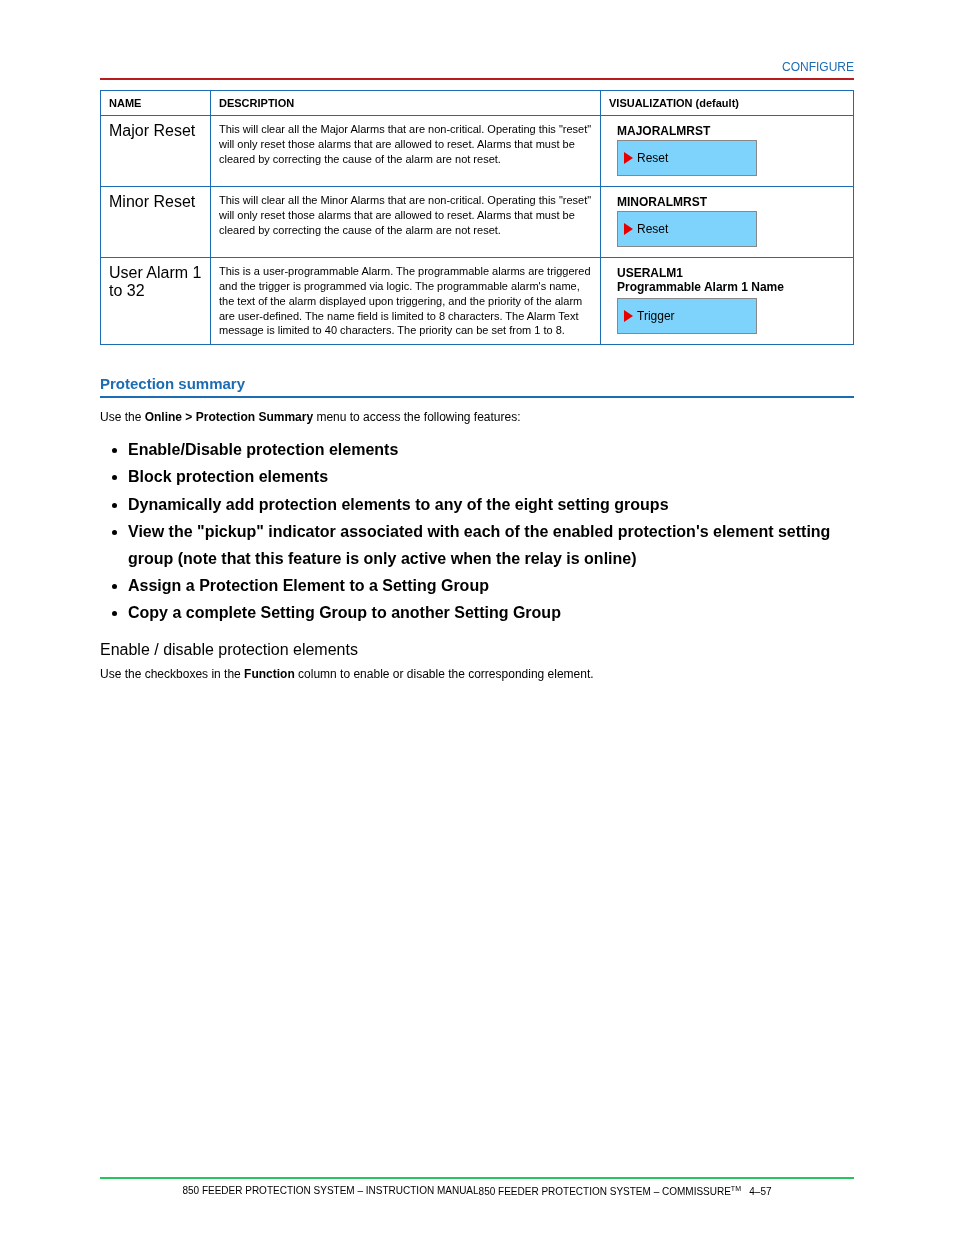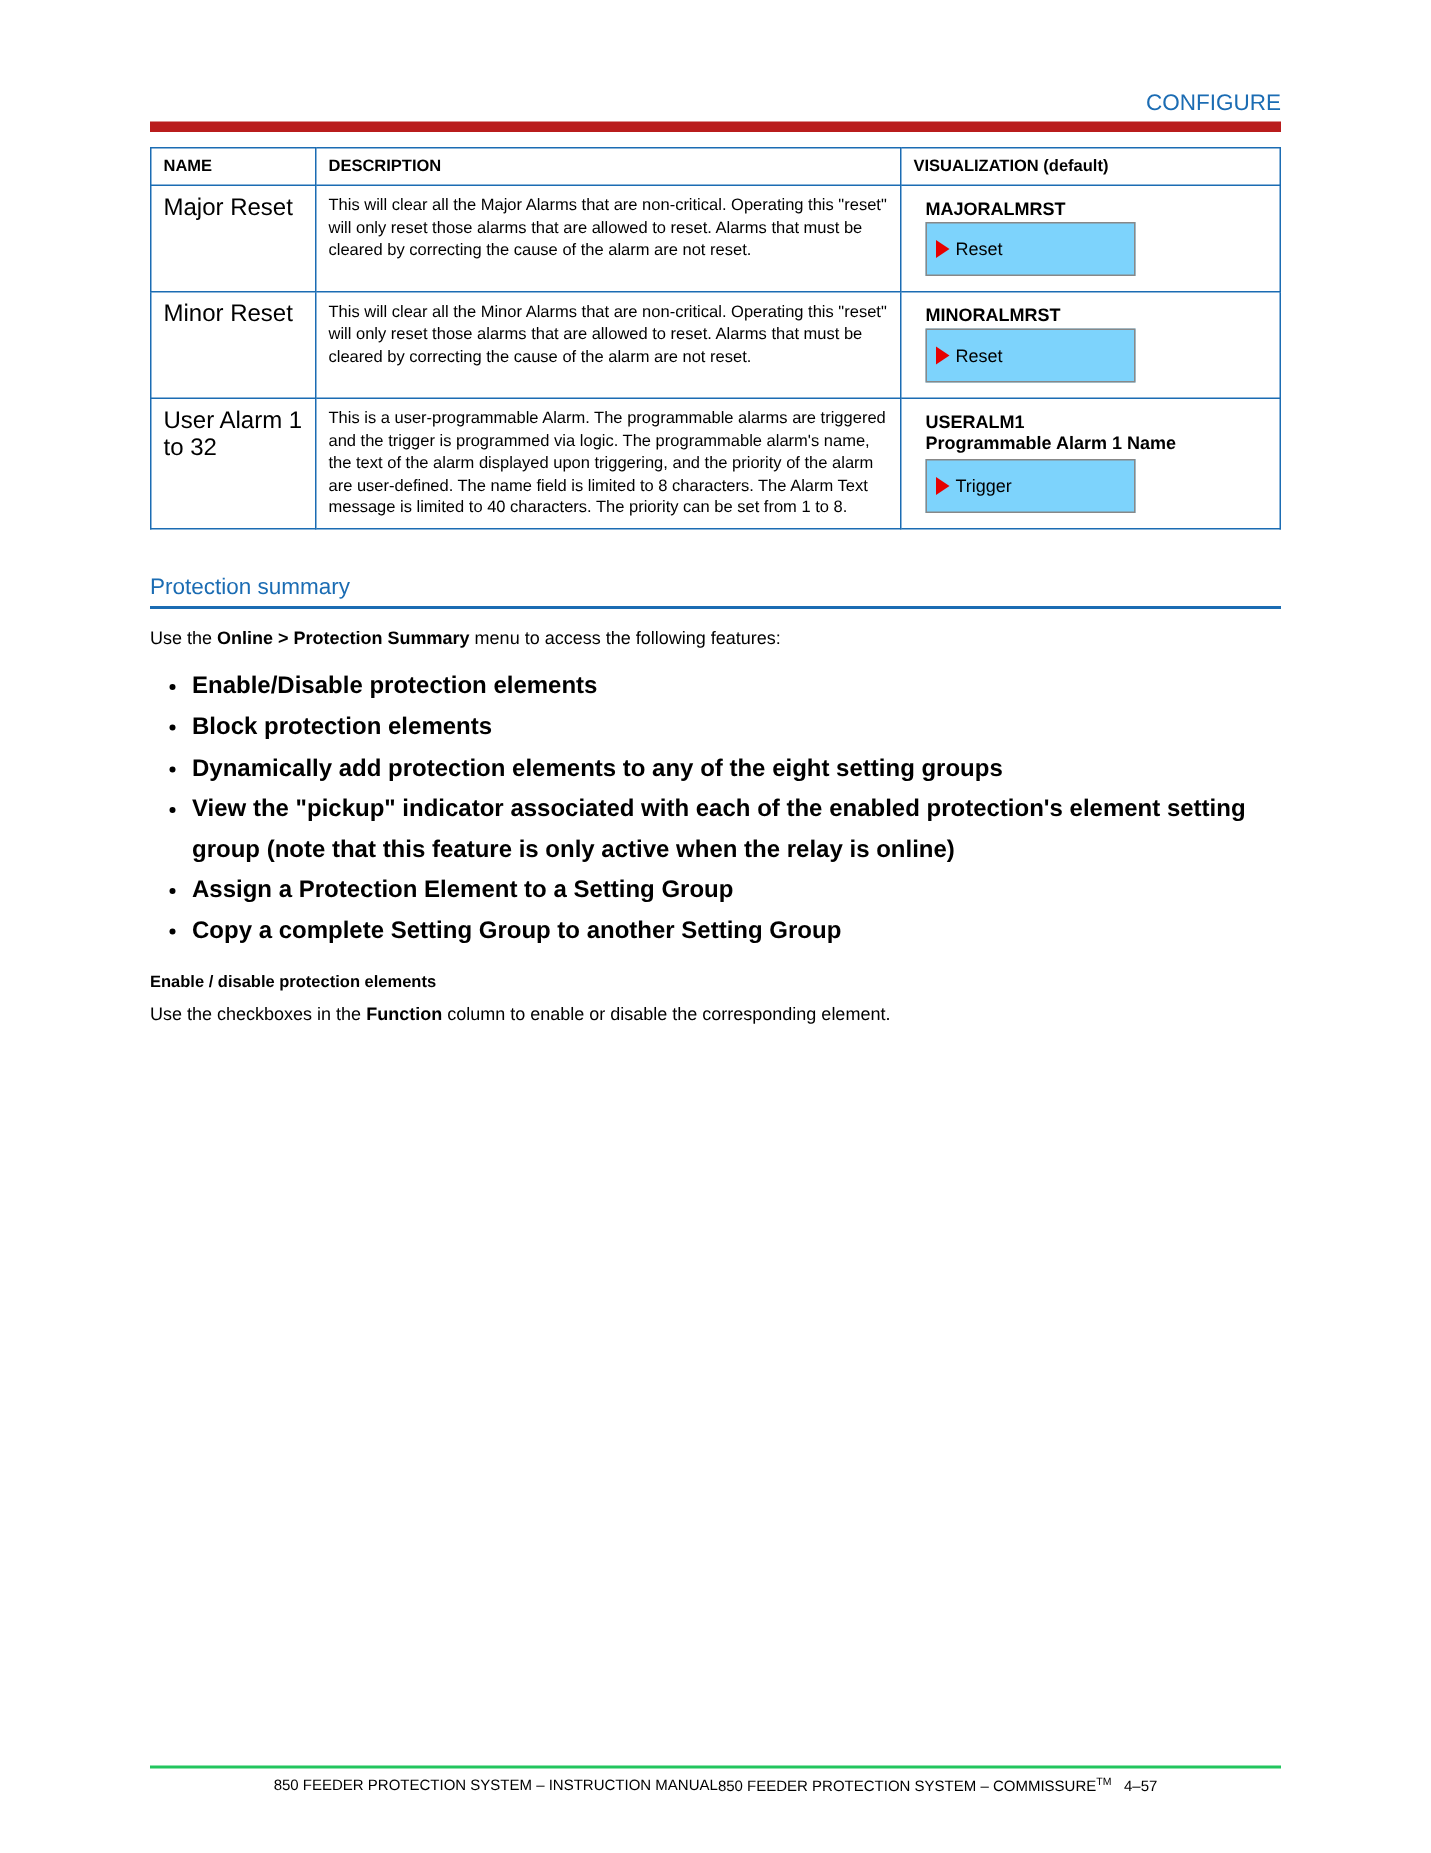--- a/index.html
+++ b/index.html
@@ -11,23 +11,23 @@
     position: relative;
     color: #000;
   }
   .page {
     padding: 60px 100px 40px 100px;
     height: 100%;
     position: relative;
   }
   .section-header {
     color: #1b6cb3;
-    font-size: 15px;
+    font-size: 12px;
     padding-bottom: 4px;
-    border-bottom: 7px solid #b91c1c;
+    border-bottom: 2px solid #b91c1c;
     margin-bottom: 10px;
   }
   table.main {
     width: 100%;
     border-collapse: collapse;
     table-layout: fixed;
   }
   table.main th, table.main td {
     border: 1px solid #1b6cb3;
     vertical-align: top;
@@ -75,34 +75,34 @@
   .tri {
     width: 0; height: 0;
     border-top: 6px solid transparent;
     border-bottom: 6px solid transparent;
     border-left: 9px solid #e60000;
     margin-right: 4px;
   }
   .section-title {
     color: #1b6cb3;
     font-size: 15px;
-    font-weight: normal;
+    font-weight: bold;
     margin-top: 30px;
     border-bottom: 2px solid #1b6cb3;
     padding-bottom: 4px;
     margin-bottom: 10px;
   }
   .body-text {
     font-size: 12px;
     line-height: 1.5;
     margin-bottom: 10px;
   }
   .subhead {
-    font-size: 11px;
-    font-weight: bold;
+    font-size: 16px;
+    font-weight: normal;
     margin: 14px 0 6px 0;
   }
   .bullets {
     padding-left: 28px;
   }
   .bullets li {
     font-size: 16px;
     line-height: 1.7;
     list-style: disc;
     font-weight: bold;

